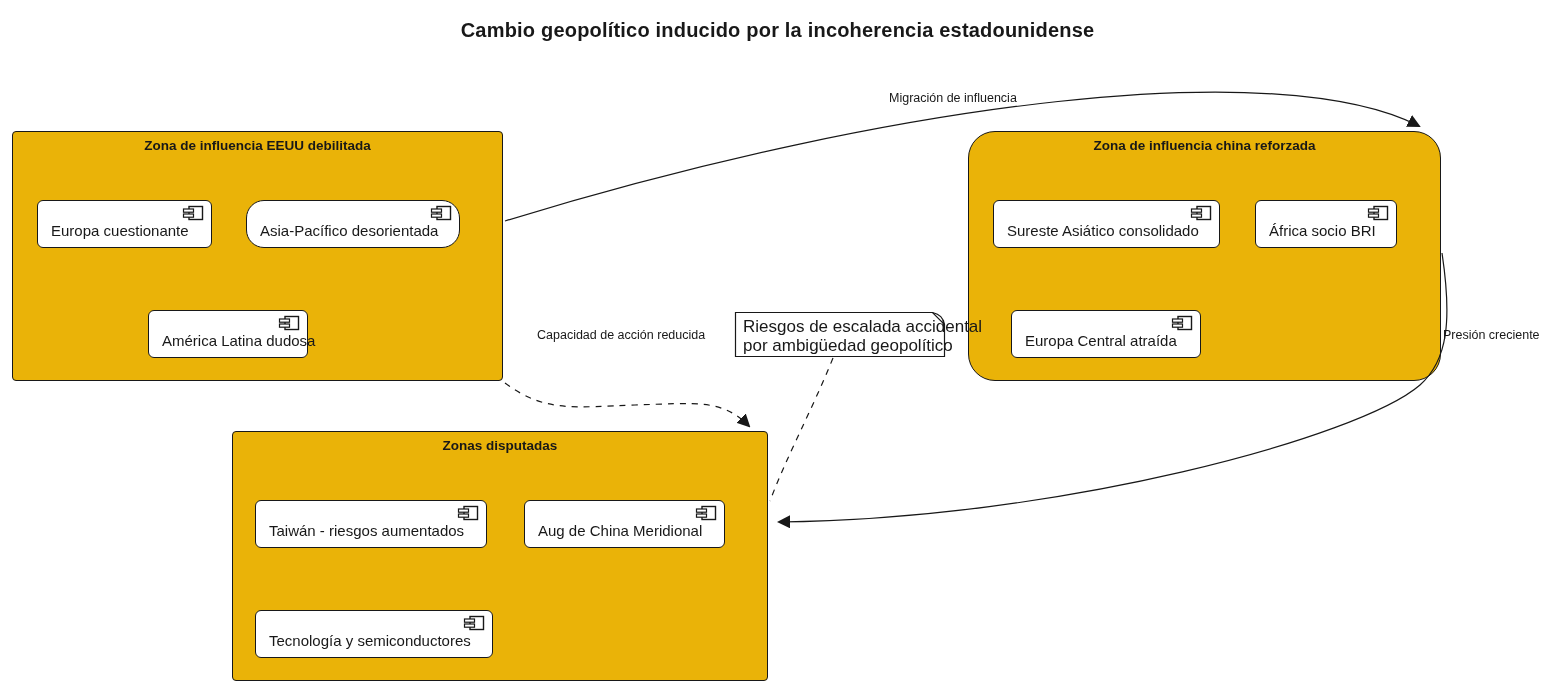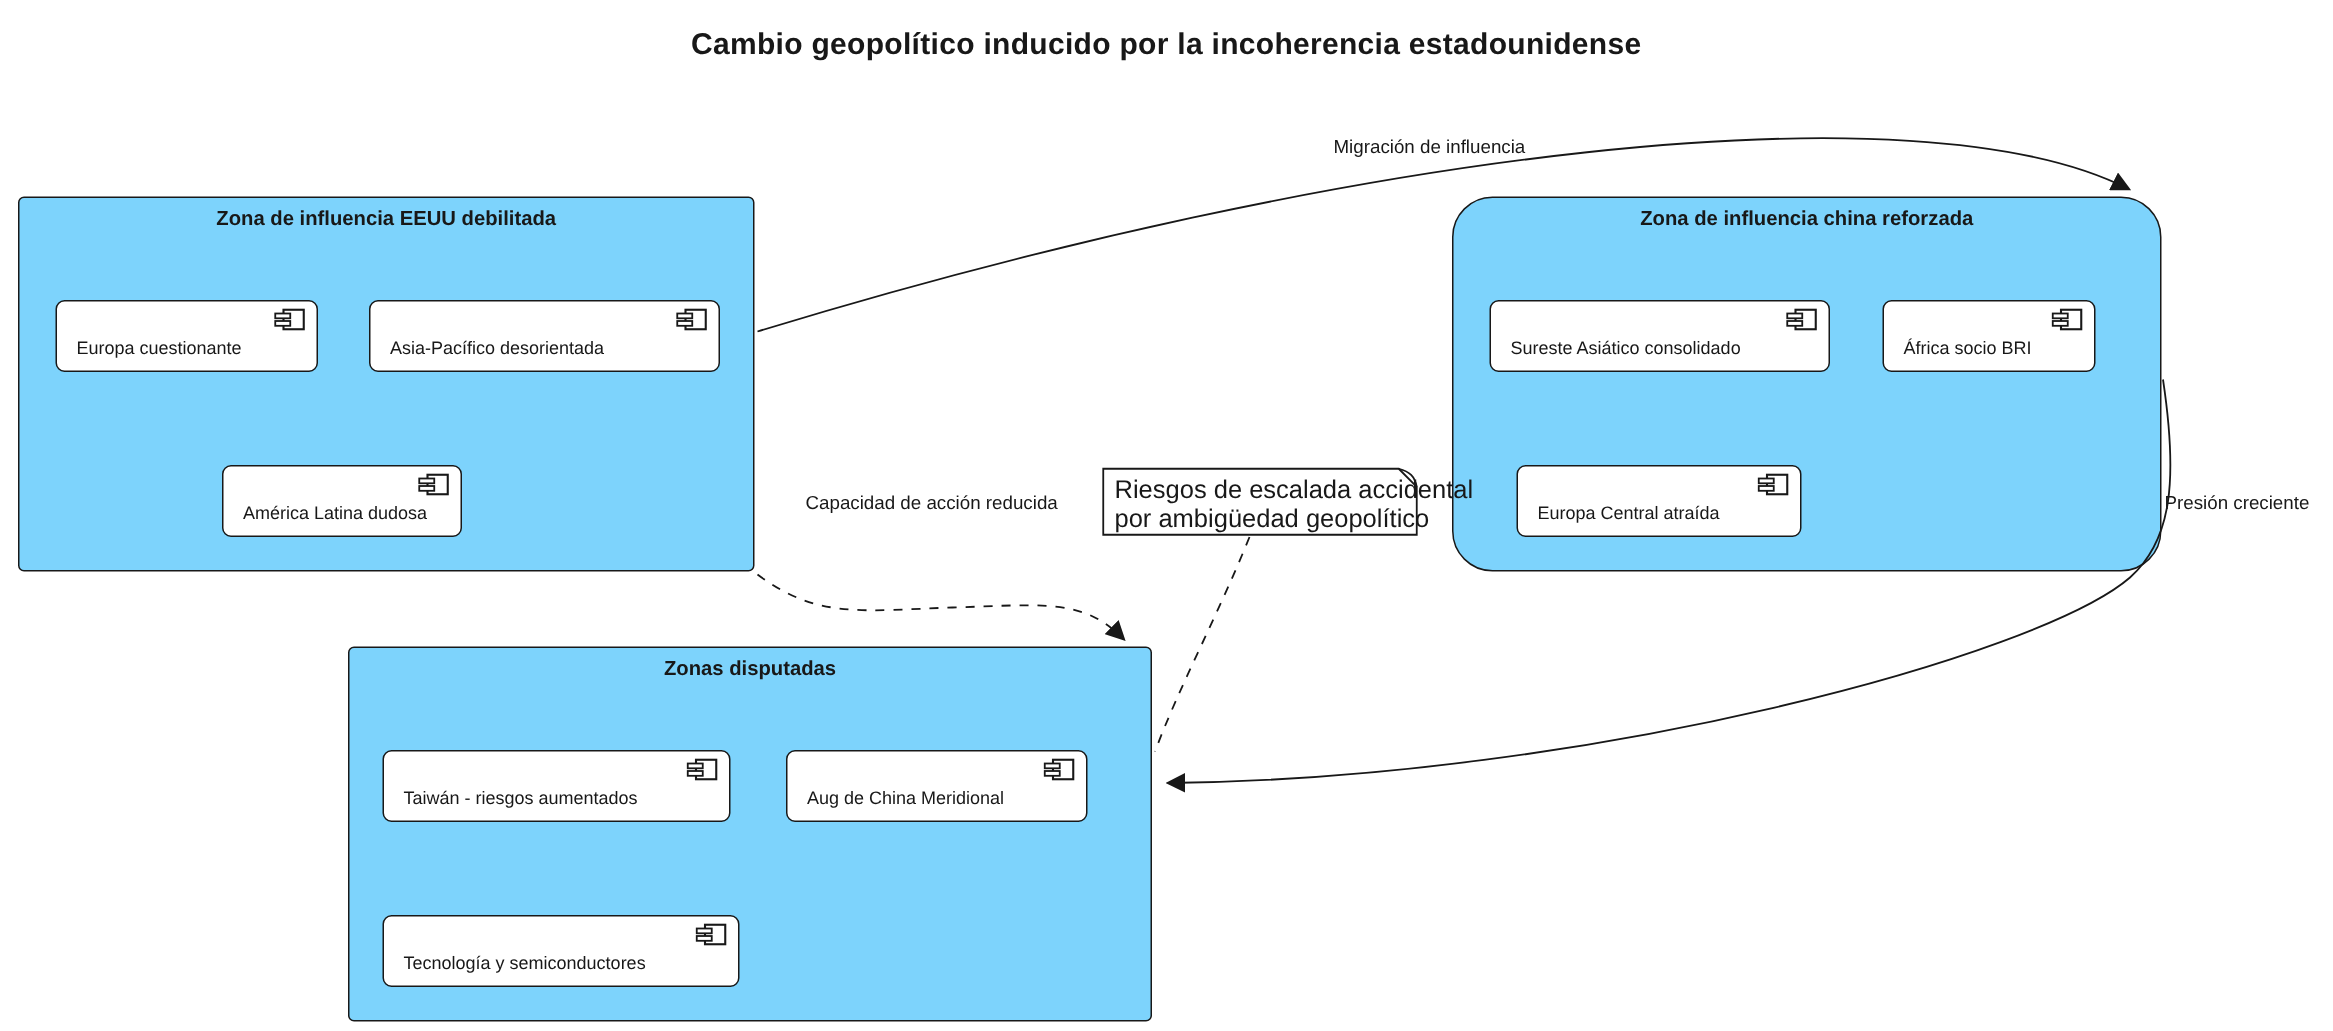--- a/index.html
+++ b/index.html
@@ -15,21 +15,21 @@
   .diagram-title {
     position: absolute;
     left: 0; top: 19px; width: 100%;
     text-align: center;
     font-size: 20px;
     font-weight: bold;
     letter-spacing: 0.2px;
   }
   .zone {
     position: absolute;
-    background: #7dd3fc;
+    background: #eab308;
     border: 1.4px solid #181818;
     border-radius: 4px;
   }
   .zone-title {
     position: absolute;
     top: 6px; left: 0; width: 100%;
     text-align: center;
     font-size: 13.5px;
     font-weight: bold;
   }
@@ -38,21 +38,21 @@
     height: 48px;
     background: #ffffff;
     border: 1.4px solid #181818;
     border-radius: 6px;
     z-index: 3;
   }
   .cicon { position: absolute; top: 4px; right: 7px; }
   .clabel {
     position: absolute;
     left: 13px; bottom: 8px;
-    font-size: 12px;
+    font-size: 15px;
     white-space: nowrap;
   }
   .edge-label {
     position: absolute;
     font-size: 12.5px;
     white-space: nowrap;
     z-index: 4;
     background: transparent;
   }
   #arrow-layer {
@@ -120,21 +120,21 @@
 
   <div class="component" style="left:37px; top:200px; width:175px;">
     <svg class="cicon" width="22" height="16" viewBox="0 0 22 16">
       <rect x="7" y="1.5" width="13.5" height="13" fill="#ffffff" stroke="#181818" stroke-width="1.4"></rect>
       <rect x="1.5" y="4" width="10" height="3.2" fill="#ffffff" stroke="#181818" stroke-width="1.2"></rect>
       <rect x="1.5" y="9" width="10" height="3.2" fill="#ffffff" stroke="#181818" stroke-width="1.2"></rect>
     </svg>
     <span class="clabel">Europa cuestionante</span>
   </div>
 
-  <div class="component" style="left:246px; top:200px; width:234px;">
+  <div class="component" style="left:246px; top:200px; width:214px;border-radius:18px;">
     <svg class="cicon" width="22" height="16" viewBox="0 0 22 16">
       <rect x="7" y="1.5" width="13.5" height="13" fill="#ffffff" stroke="#181818" stroke-width="1.4"></rect>
       <rect x="1.5" y="4" width="10" height="3.2" fill="#ffffff" stroke="#181818" stroke-width="1.2"></rect>
       <rect x="1.5" y="9" width="10" height="3.2" fill="#ffffff" stroke="#181818" stroke-width="1.2"></rect>
     </svg>
     <span class="clabel">Asia-Pacífico desorientada</span>
   </div>
 
   <div class="component" style="left:148px; top:310px; width:160px;">
     <svg class="cicon" width="22" height="16" viewBox="0 0 22 16">

